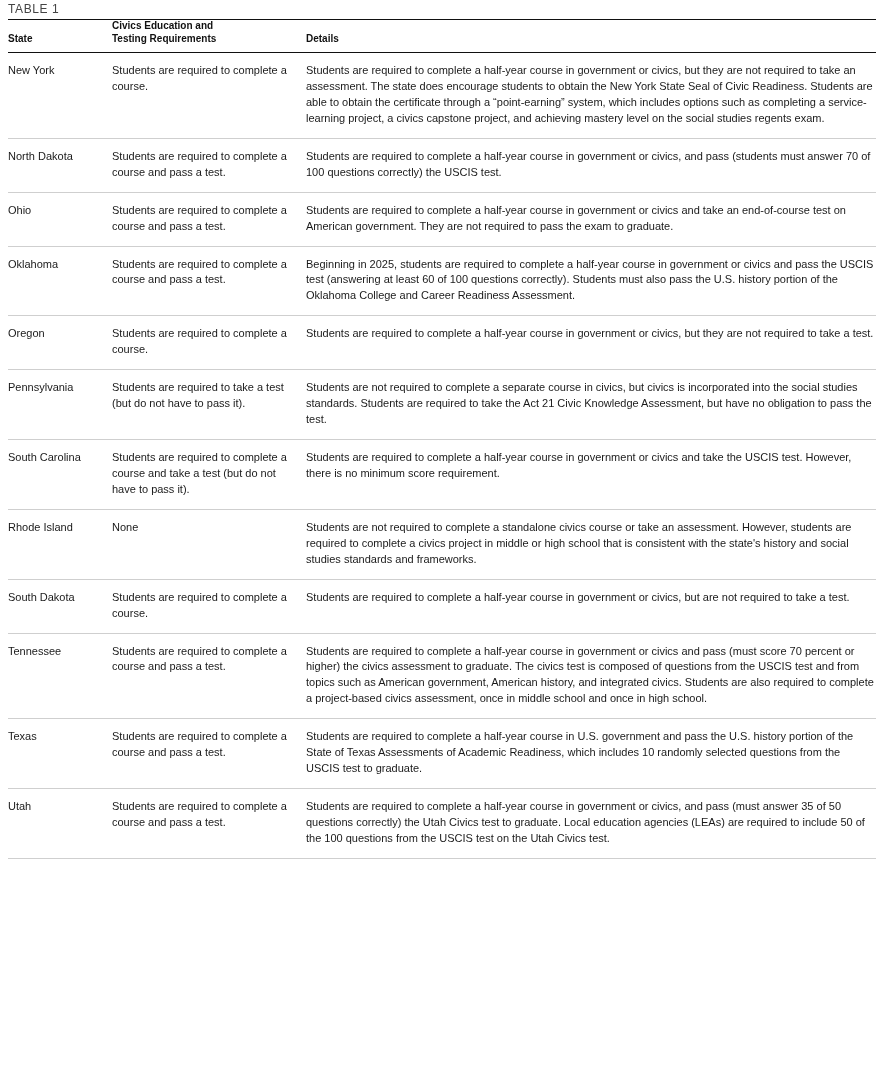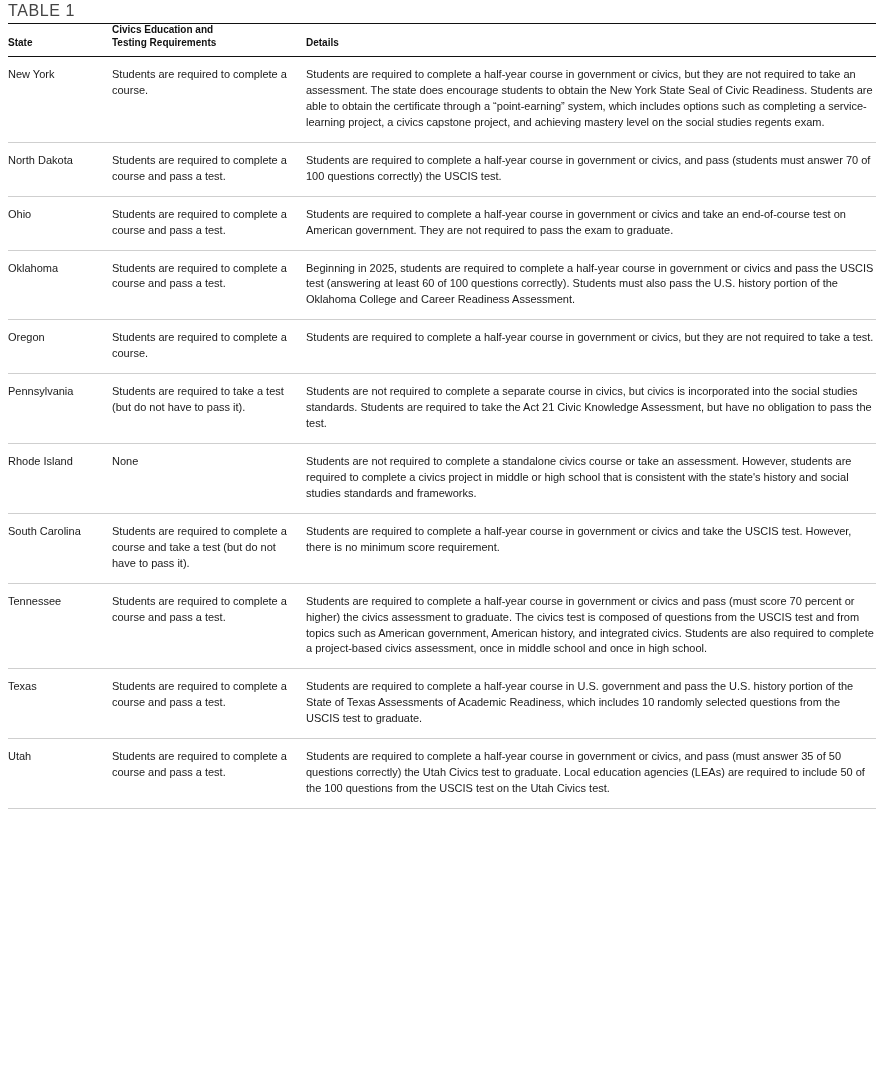--- a/index.html
+++ b/index.html
@@ -12,21 +12,21 @@
     font-family: "Liberation Sans", sans-serif;
     color: #1a1a1a;
     -webkit-font-smoothing: antialiased;
   }
   .page {
     width: 884px;
     box-sizing: border-box;
     padding: 0 8px 0 8px;
   }
   .table-label {
-    font-size: 16px;
+    font-size: 12px;
     letter-spacing: 0.6px;
     color: #444;
     padding-top: 2px;
     padding-bottom: 3px;
   }
   .rule-top {
     border-top: 1px solid #111;
     margin: 0 0 0 0;
   }
   .title {
@@ -119,28 +119,33 @@
           <td class="state-name">Oregon</td>
           <td class="requirements">Students are required to complete a course.</td>
           <td class="details">Students are required to complete a half-year course in government or civics, but they are not required to take a test.</td>
         </tr>
         <tr>
           <td class="state-name">Pennsylvania</td>
           <td class="requirements">Students are required to take a test (but do not have to pass it).</td>
           <td class="details">Students are not required to complete a separate course in civics, but civics is incorporated into the social studies standards. Students are required to take the Act 21 Civic Knowledge Assessment, but have no obligation to pass the test.</td>
         </tr>
         <tr>
+          <td class="state-name">South Carolina</td>
+          <td class="requirements">Students are required to complete a course and take a test (but do not have to pass it).</td>
+          <td class="details">Students are required to complete a half-year course in government or civics and take the USCIS test. However, there is no minimum score requirement.</td>
+        </tr>
+        <tr>
           <td class="state-name">Rhode Island</td>
           <td class="requirements">None</td>
           <td class="details">Students are not required to complete a standalone civics course or take an assessment. However, students are required to complete a civics project in middle or high school that is consistent with the state's history and social studies standards and frameworks.</td>
         </tr>
         <tr>
-          <td class="state-name">South Carolina</td>
-          <td class="requirements">Students are required to complete a course and take a test (but do not have to pass it).</td>
-          <td class="details">Students are required to complete a half-year course in government or civics and take the USCIS test. However, there is no minimum score requirement.</td>
+          <td class="state-name">South Dakota</td>
+          <td class="requirements">Students are required to complete a course.</td>
+          <td class="details">Students are required to complete a half-year course in government or civics, but are not required to take a test.</td>
         </tr>
         <tr>
           <td class="state-name">Tennessee</td>
           <td class="requirements">Students are required to complete a course and pass a test.</td>
           <td class="details">Students are required to complete a half-year course in government or civics and pass (must score 70 percent or higher) the civics assessment to graduate. The civics test is composed of questions from the USCIS test and from topics such as American government, American history, and integrated civics. Students are also required to complete a project-based civics assessment, once in middle school and once in high school.</td>
         </tr>
         <tr>
           <td class="state-name">Texas</td>
           <td class="requirements">Students are required to complete a course and pass a test.</td>
           <td class="details">Students are required to complete a half-year course in U.S. government and pass the U.S. history portion of the State of Texas Assessments of Academic Readiness, which includes 10 randomly selected questions from the USCIS test to graduate.</td>

